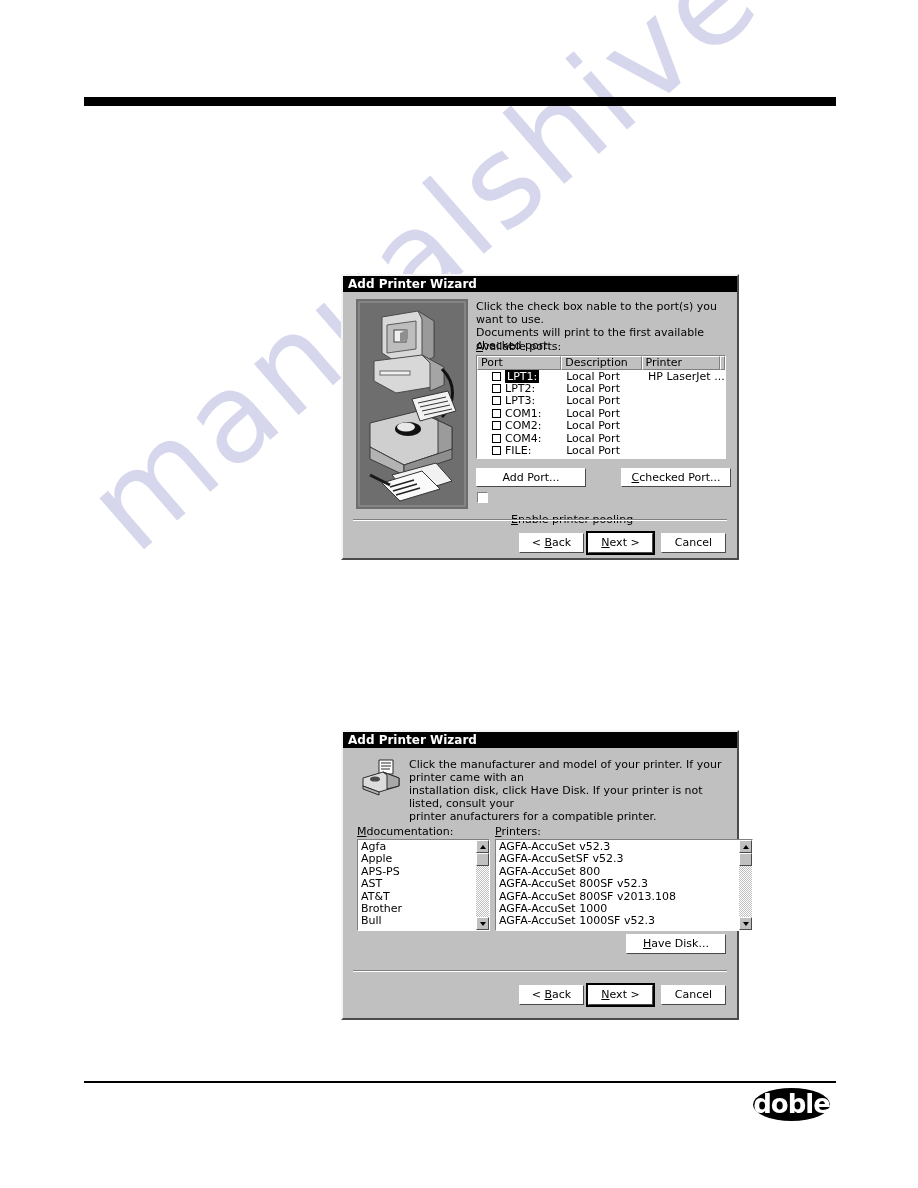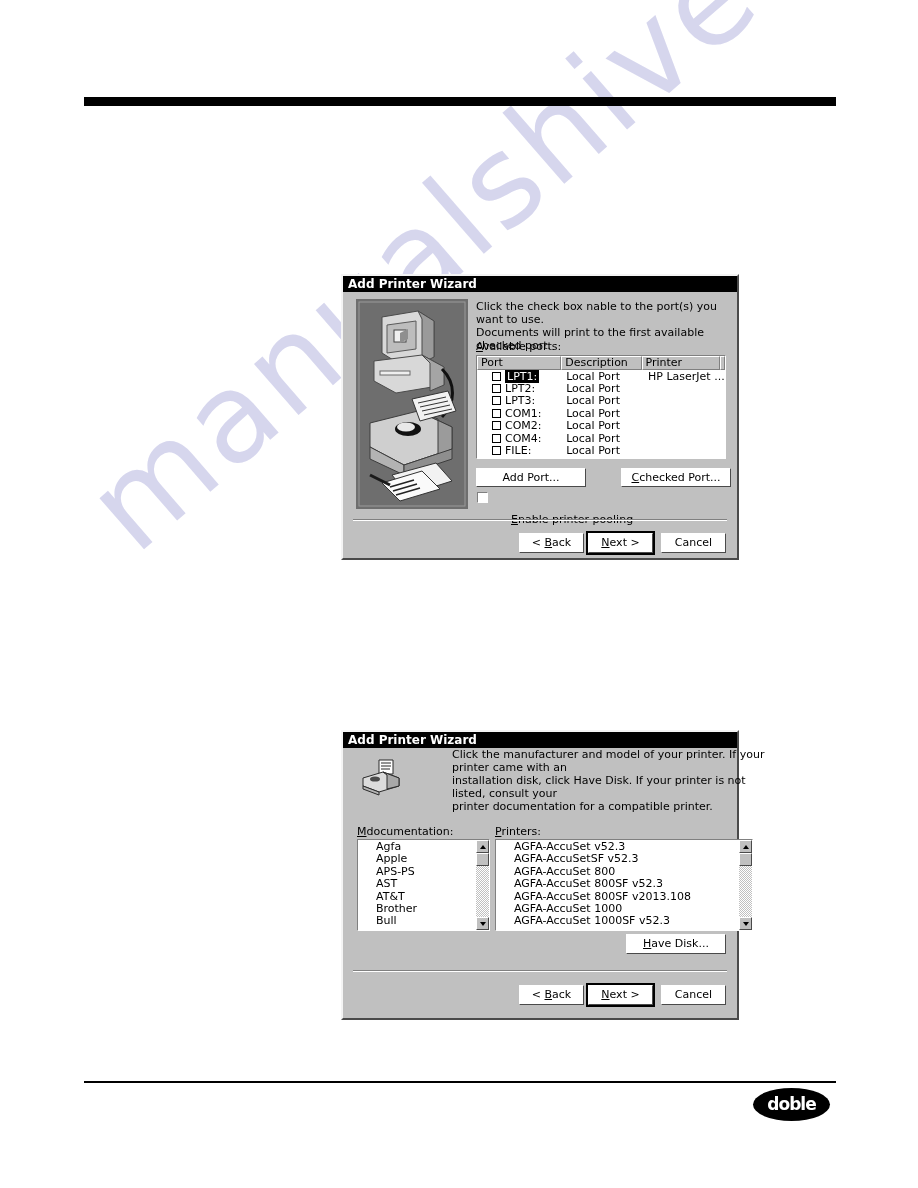--- a/index.html
+++ b/index.html
@@ -69,21 +69,21 @@
   }
   .logo-text {
     position: absolute;
     left: 0;
     top: 0;
     width: 77px;
     height: 33px;
     line-height: 33px;
     text-align: center;
     color: #ffffff;
-    font-size: 17px;
+    font-size: 26px;
     font-weight: bold;
     font-family: "DejaVu Sans", sans-serif;
     letter-spacing: -1px;
   }
 
   
   .dialog {
     position: absolute;
     background: #c0c0c0;
     border-top: 2px solid #f4f4f4;
@@ -250,21 +250,21 @@
     border-right: 1px solid #ffffff;
     border-bottom: 1px solid #ffffff;
     box-sizing: border-box;
     overflow: hidden;
     font-size: 11px;
     font-family: "DejaVu Sans", sans-serif;
   }
   .simple-list .item {
     height: 12.4px;
     line-height: 12.4px;
-    padding-left: 18px;
+    padding-left: 3px;
     white-space: nowrap;
     overflow: hidden;
   }
   .sbar {
     position: absolute;
     width: 13px;
     background: #c0c0c0;
     top: 0;
     right: 0;
     bottom: 0;
@@ -476,24 +476,24 @@
         <line x1="22" y1="8" x2="32" y2="8"></line>
         <line x1="22" y1="11" x2="31" y2="11"></line>
       </g>
       <polygon points="4,20 24,14 40,20 40,28 20,34 4,28" fill="#dcdcdc" stroke="#2a2a2a" stroke-width="1"></polygon>
       <polygon points="24,14 40,20 40,28 28,31 28,17" fill="#a8a8a8" stroke="#2a2a2a" stroke-width="1"></polygon>
       <polygon points="4,28 20,34 20,37 4,31" fill="#b5b5b5" stroke="#2a2a2a" stroke-width="1"></polygon>
       <ellipse cx="16" cy="21" rx="5" ry="2.6" fill="#4a4a4a"></ellipse>
     </svg>
   </div>
 
-  <div class="instr" style="left:66px; top:16px; width:320px;margin-left:43px;">
+  <div class="instr" style="left:66px; top:26px; width:320px;">
     <div>Click the manufacturer and model of your printer.  If your printer came with an</div>
     <div>installation disk, click Have Disk.  If your printer is not listed, consult your</div>
-    <div>printer documentation for a compatible printer.</div>
+    <div>printer anufacturers for a compatible printer.</div>
   </div>
 
   <div class="lbl" style="left:14px; top:93px;">
     <span class="u">M</span><span>documentation:</span>
   </div>
   <div class="simple-list" style="left:14px; top:107px; width:133px; height:92px;">
     <div id="mfr-items" style="position:absolute; left:0; top:1px; right:14px;">
         <div class="item"><span class="sel">Agfa</span></div>
         <div class="item">Apple</div>
         <div class="item">APS-PS</div>

